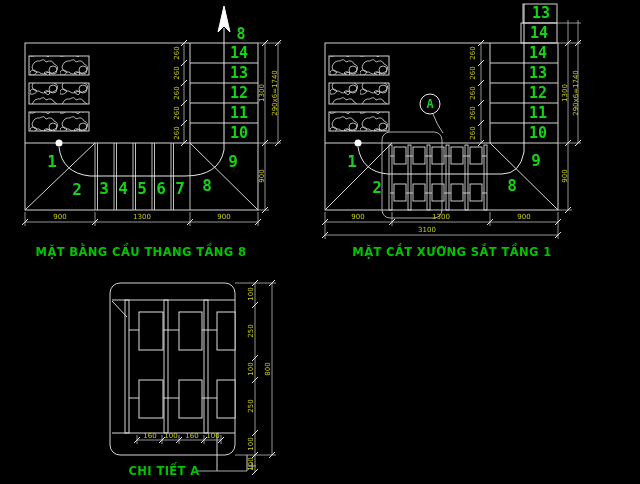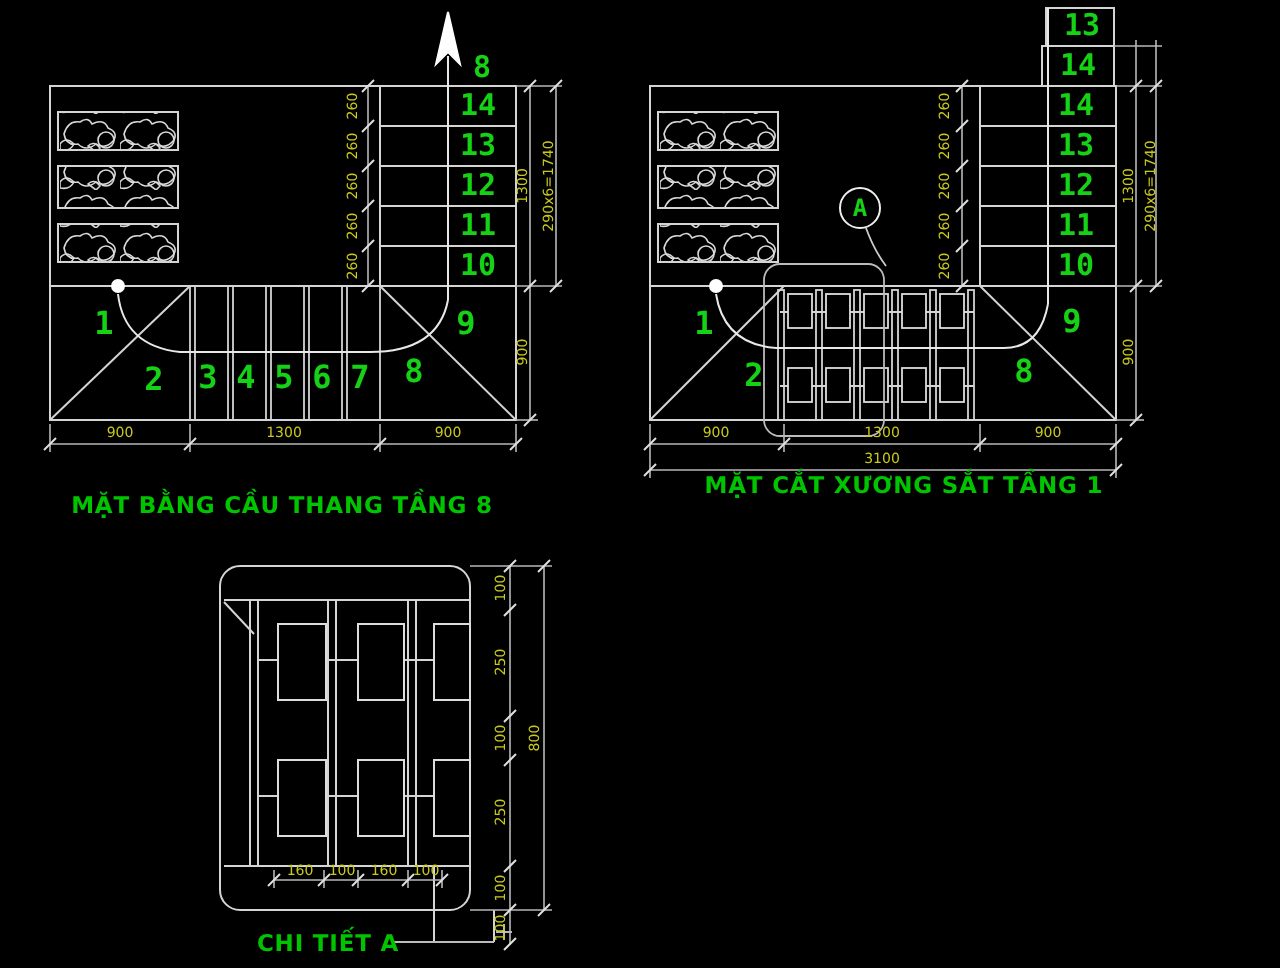--- a/index.html
+++ b/index.html
@@ -278,22 +278,22 @@
 <span class="lbl dim dimv" style="left:473px;top:73px;">260</span>
 <span class="lbl dim dimv" style="left:473px;top:93px;">260</span>
 <span class="lbl dim dimv" style="left:473px;top:113px;">260</span>
 <span class="lbl dim dimv" style="left:473px;top:133px;">260</span>
 <span class="lbl dim dimv" style="left:565px;top:93px;">1300</span>
 <span class="lbl dim dimv" style="left:576px;top:93px;">290x6=1740</span>
 <span class="lbl dim dimv" style="left:565px;top:176px;">900</span>
 <span class="lbl dim" style="left:358px;top:217px;">900</span>
 <span class="lbl dim" style="left:441px;top:217px;">1300</span>
 <span class="lbl dim" style="left:524px;top:217px;">900</span>
-<span class="lbl dim" style="left:441px;top:230px;">3100</span>
-<span class="lbl title" style="left:452px;top:243px;">MẶT CẮT XƯƠNG SẮT TẦNG 1</span>
+<span class="lbl dim" style="left:427px;top:230px;">3100</span>
+<span class="lbl title" style="left:452px;top:253px;">MẶT CẮT XƯƠNG SẮT TẦNG 1</span>
 
 <span class="lbl dim dimv" style="left:251px;top:294px;">100</span>
 <span class="lbl dim dimv" style="left:251px;top:331px;">250</span>
 <span class="lbl dim dimv" style="left:251px;top:369px;">100</span>
 <span class="lbl dim dimv" style="left:251px;top:406px;">250</span>
 <span class="lbl dim dimv" style="left:251px;top:444px;">100</span>
 <span class="lbl dim dimv" style="left:268px;top:369px;">800</span>
 <span class="lbl dim dimv" style="left:251px;top:464px;">100</span>
 <span class="lbl dim" style="left:150px;top:436px;">160</span>
 <span class="lbl dim" style="left:171px;top:436px;">100</span>

